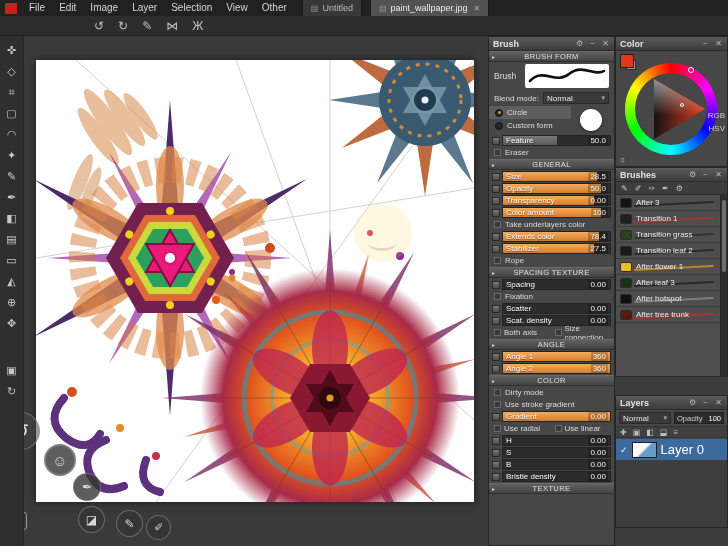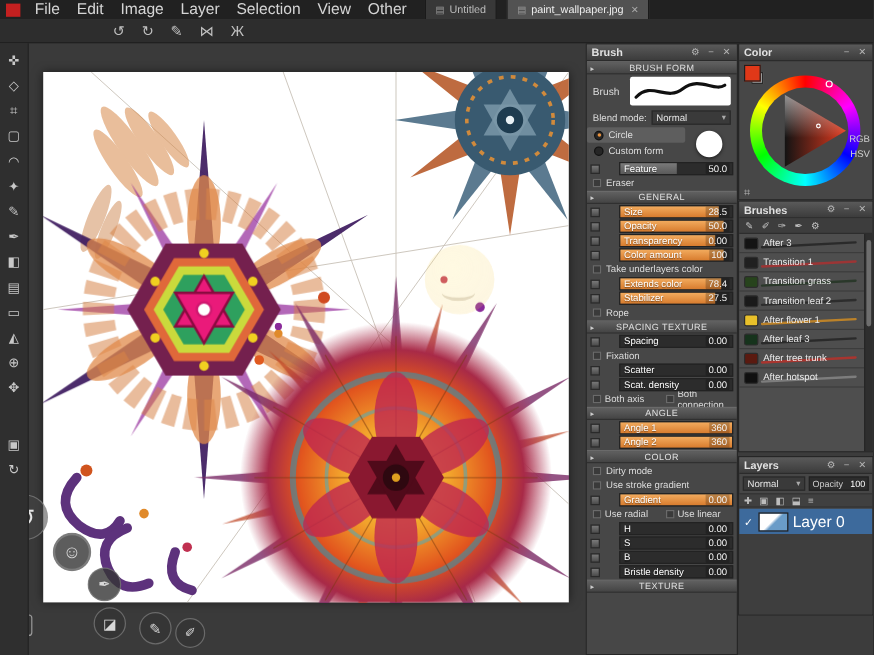--- a/index.html
+++ b/index.html
@@ -1,21 +1,21 @@
 <!DOCTYPE html>
 <html><head>
 <meta charset="utf-8">
 <style>
 *{box-sizing:border-box;margin:0;padding:0}
 html,body{background:#222}
 #app{position:relative;width:728px;height:546px;background:#3c3c3c;font-family:"Liberation Sans",sans-serif;overflow:hidden;color:#ddd}
 
 .menubar{position:absolute;left:0;top:0;right:0;height:16px;background:#212121;display:flex;align-items:center;z-index:30}
 .logo{width:12px;height:11px;margin:0 5px;background:#c42020}
-.mi{font-size:13px;color:#d5d5d5;padding:0 7px;line-height:16px;cursor:default}
+.mi{font-size:10px;color:#d5d5d5;padding:0 7px;line-height:16px;cursor:default}
 .tab{height:16px;display:flex;align-items:center;gap:4px;font-size:9px;color:#bbb;padding:0 8px;background:#383838;margin-left:8px;border-left:1px solid #1a1a1a;border-right:1px solid #1a1a1a}
 .tab.active{background:#525252;color:#eee}
 .tabicon{font-size:8px;color:#999}
 .tclose{font-size:8px;color:#aaa;margin-left:2px}
 
 .toolbar2{position:absolute;left:0;top:16px;right:0;height:20px;background:#2d2d2d;border-bottom:1px solid #202020;display:flex;align-items:center;gap:14px;padding-left:94px;z-index:30}
 .t2i{font-size:12px;color:#c0c0c0}
 
 .tools{position:absolute;left:0;top:36px;width:24px;bottom:0;background:#2f2f2f;border-right:1px solid #242424;display:flex;flex-direction:column;align-items:center;padding-top:5px;gap:2px;z-index:20}
 .tool{width:20px;height:19px;display:flex;align-items:center;justify-content:center;font-size:11px;color:#c8c8c8;border-radius:2px}
@@ -34,39 +34,39 @@
 #picker-btn{left:73px;top:473px;width:28px;height:28px;font-size:12px}
 #eraser-btn{left:78px;top:506px;width:27px;height:27px;font-size:12px}
 #brusha-btn{left:116px;top:510px;width:27px;height:27px;font-size:12px}
 #brushb-btn{left:146px;top:515px;width:25px;height:25px;font-size:11px}
 #frame2-btn{left:9px;top:512px;width:18px;height:18px}
 
 .panel{position:absolute;background:#474747;border:1px solid #262626;z-index:20;overflow:hidden}
 #brush-panel{left:488px;top:36px;width:127px;height:510px}
 #color-panel{left:615px;top:36px;width:113px;height:131px}
 #brushes-panel{left:615px;top:167px;width:113px;height:210px}
-#layers-panel{left:615px;top:380px;width:113px;height:133px}
+#layers-panel{left:615px;top:395px;width:113px;height:133px}
 .phead{height:14px;background:linear-gradient(#5a5a5a,#3c3c3c);border-bottom:1px solid #2b2b2b;display:flex;align-items:center;gap:4px;padding:0 4px;font-size:9px}
 .ptitle{flex:1;font-weight:bold;color:#e2e2e2}
 .phi{font-size:8px;color:#b5b5b5;width:9px;text-align:center}
 .sechead{height:11px;background:linear-gradient(#606060,#444);border-top:1px solid #6a6a6a;border-bottom:1px solid #303030;display:flex;align-items:center;justify-content:center;font-size:7.5px;letter-spacing:.4px;color:#e0e0e0;position:relative}
 .sechead .arr{position:absolute;left:3px;font-size:6px;color:#ccc}
 
 .bprow{display:flex;align-items:center;padding:2px 5px;gap:4px}
 .blabel{font-size:8.5px;color:#ddd}
 .bpreview{width:84px;height:24px;background:#fff;border-radius:2px;margin-left:auto}
 .bselect{flex:1;height:12px;background:#3a3a3a;border:1px solid #292929;display:flex;align-items:center;justify-content:space-between;padding:0 3px;font-size:8px;color:#e5e5e5}
 .ddv{font-size:7px;color:#aaa}
 .formwrap{position:relative;height:28px}
 .formrow{display:flex;align-items:center;gap:4px;height:13px;padding-left:6px;width:82px;font-size:8px;color:#ddd}
 .formrow.sel{background:#5e5e5e;border-radius:2px}
 .radio{width:8px;height:8px;border-radius:50%;background:#262626;border:1px solid #111;position:relative}
 .radio.on:after{content:"";position:absolute;inset:1.5px;border-radius:50%;background:#e8913c}
 .formcircle{position:absolute;right:12px;top:3px;width:22px;height:22px;border-radius:50%;background:#fff;box-shadow:0 1px 3px rgba(0,0,0,.6)}
-.srow{display:flex;align-items:center;height:11px;margin:1px 3px;gap:16px}
+.srow{display:flex;align-items:center;height:11px;margin:1px 3px;gap:2px}
 .chk{width:8px;height:8px;background:linear-gradient(#7a7a7a,#4a4a4a);border:1px solid #2a2a2a;flex:none}
 .sbar{flex:1;height:11px;background:#2c2c2c;border:1px solid #222;position:relative}
 .sfill{position:absolute;left:0;top:0;bottom:0;background:linear-gradient(#f2ab5e,#d87c2e)}
 .sfill.gray{background:linear-gradient(#7a7a7a,#5a5a5a)}
 .slabel{position:absolute;left:3px;top:0;font-size:8px;color:#fff;text-shadow:0 1px 1px rgba(0,0,0,.5);white-space:nowrap}
 .svalue{position:absolute;right:2px;top:0;font-size:8px;color:#f2f2f2;background:rgba(0,0,0,.22);padding:0 2px;border-radius:1px}
 .crow{display:flex;align-items:center;height:11px;margin:1px 3px 1px 5px;gap:4px;font-size:8px;color:#dcdcdc}
 .cbox{width:7px;height:7px;background:#3a3a3a;border:1px solid #6a6a6a;flex:none}
 .crow .half{display:flex;align-items:center;gap:3px;flex:1}
 
@@ -494,21 +494,21 @@
           <span class="svalue">0.00</span>
         </span>
       </div>
     <div class="crow">
       <span class="half">
           <span class="cbox"></span>
           <span>Both axis</span>
         </span>
       <span class="half">
           <span class="cbox"></span>
-          <span>Both connection</span>
+          <span>Size connection</span>
         </span>
     </div>
 
     <div class="sechead">
         <span class="arr">▸</span>
         <span>ANGLE</span>
       </div>
     <div class="srow">
         <span class="chk"></span>
         <span class="sbar">
@@ -667,28 +667,28 @@
           <span class="bicon" style="background-color: rgb(232, 192, 42);"></span>
           <span class="bname">After flower 1</span>
           <span class="bstroke" style="background-color: rgb(216, 144, 32);"></span>
         </div>
       <div class="brow">
           <span class="bicon" style="background-color: rgb(22, 51, 28);"></span>
           <span class="bname">After leaf 3</span>
           <span class="bstroke" style="background-color: rgb(34, 34, 34);"></span>
         </div>
       <div class="brow">
+          <span class="bicon" style="background-color: rgb(16, 16, 16);"></span>
+          <span class="bname">After hotspot</span>
+          <span class="bstroke" style="background-color: rgb(138, 138, 138);"></span>
+        </div>
+      <div class="brow">
           <span class="bicon" style="background-color: rgb(90, 26, 16);"></span>
           <span class="bname">After tree trunk</span>
           <span class="bstroke" style="background-color: rgb(192, 48, 40);"></span>
-        </div>
-      <div class="brow">
-          <span class="bicon" style="background-color: rgb(16, 16, 16);"></span>
-          <span class="bname">After hotspot</span>
-          <span class="bstroke" style="background-color: rgb(138, 138, 138);"></span>
         </div>
     </div>
     <div class="bscroll">
         <div class="bthumb"></div>
       </div>
   </div>
 
   <div class="panel" id="layers-panel">
     <div class="phead">
       <span class="ptitle">Layers</span>

